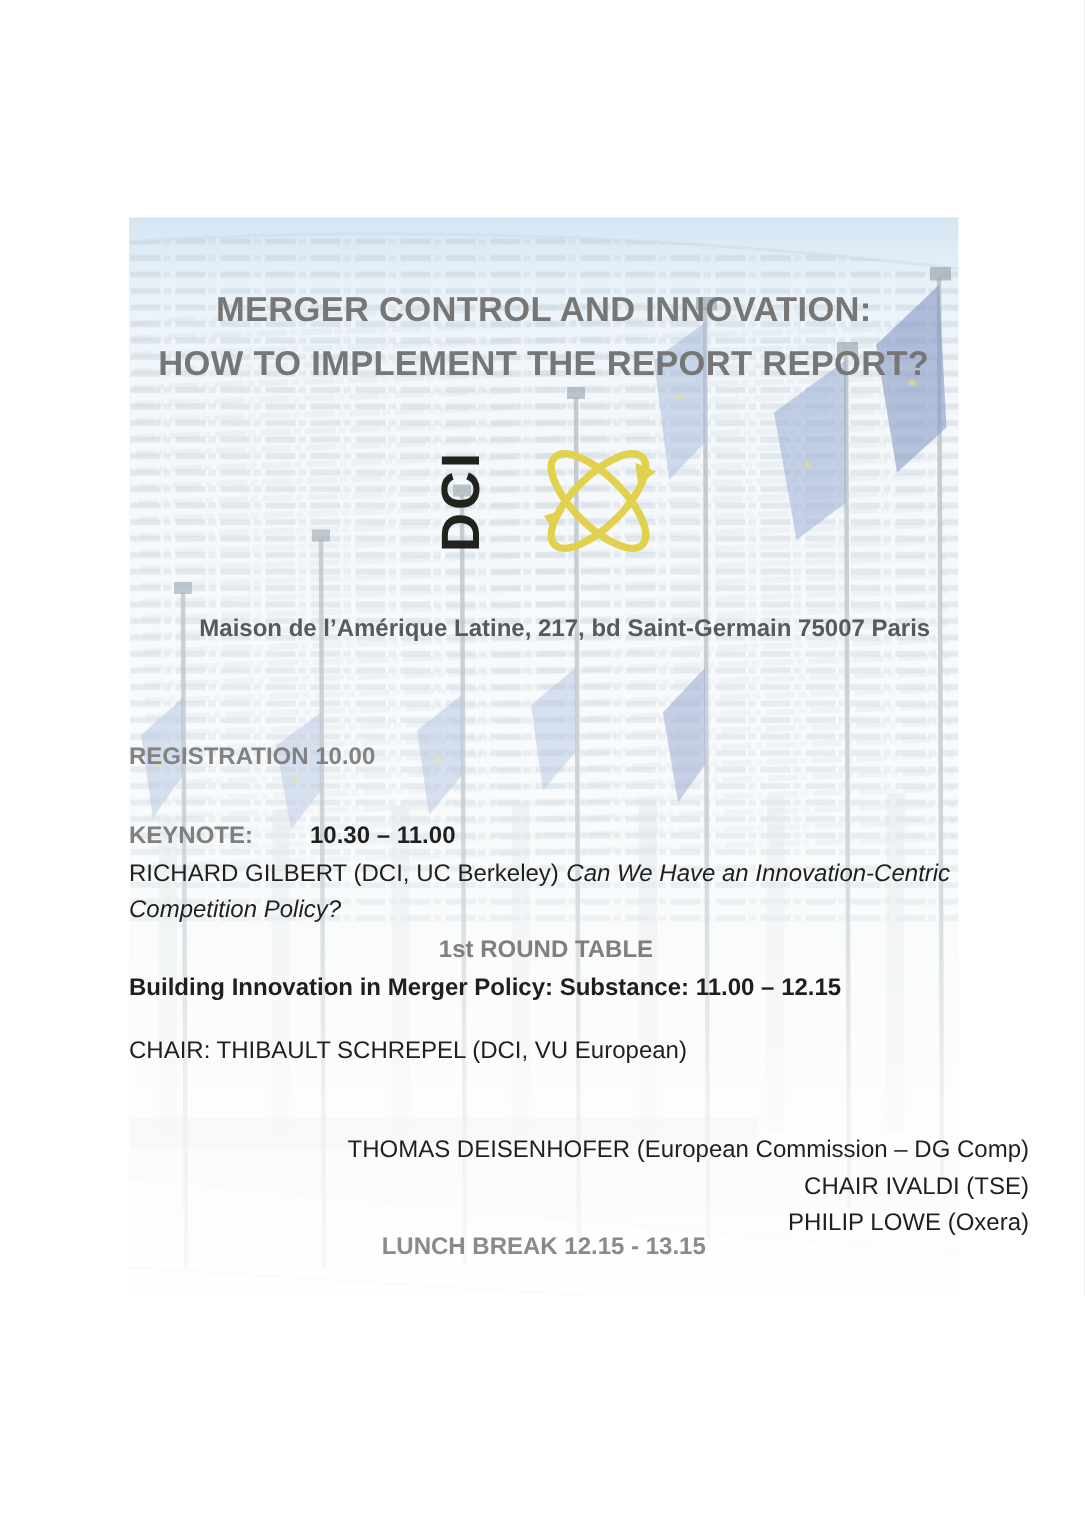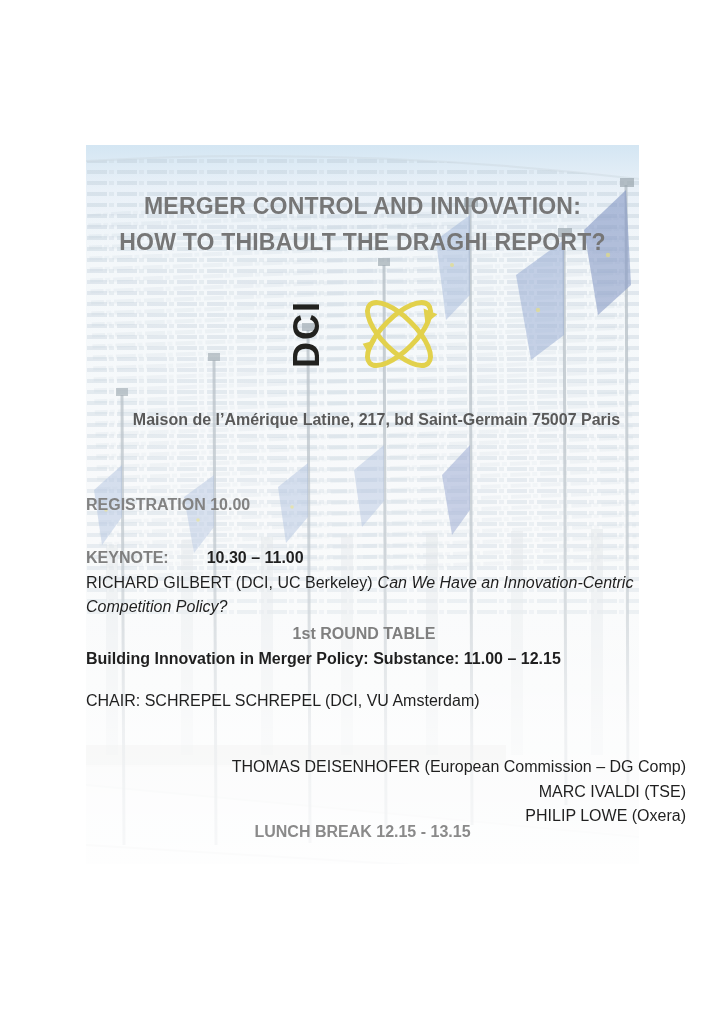--- a/index.html
+++ b/index.html
@@ -134,21 +134,21 @@
         <circle cx="112" cy="375" r="1.8"></circle>
         <circle cx="206" cy="362" r="1.8"></circle>
       </g>
 
       <rect x="0" y="0" width="553" height="734" fill="url(#fade)"></rect>
     </svg>
   </div>
 
   <h1 class="title">
     <span>MERGER CONTROL AND INNOVATION:</span>
-    <span>HOW TO THIBAULT THE DRAGHI REPORT?</span>
+    <span>HOW TO IMPLEMENT THE REPORT REPORT?</span>
   </h1>
 
   <div class="logo">
     <span class="logo-text">DCI</span>
     <svg width="108" height="92" viewBox="0 0 110 92" aria-hidden="true">
       <g fill="none" stroke="#e2d14c" stroke-width="5">
         <ellipse cx="55" cy="46" rx="42" ry="17" transform="rotate(45 55 46)"></ellipse>
         <ellipse cx="55" cy="46" rx="42" ry="17" transform="rotate(-45 55 46)"></ellipse>
       </g>
       <polygon points="80,20 94,26 82,36" fill="#e2d14c"></polygon>
@@ -166,23 +166,23 @@
     <div>
       <span class="gray-label">KEYNOTE:</span><span class="bold">10.30 – 11.00</span>
     </div>
     <div>
       <span class="speaker-name">RICHARD GILBERT (DCI, UC Berkeley)</span><span class="it">Can We Have an Innovation-Centric Competition Policy?</span>
     </div>
   </div>
 
   <div class="program rt-label">1st ROUND TABLE</div>
   <div class="program rt-title">Building Innovation in Merger Policy: Substance: 11.00 – 12.15</div>
-  <div class="program chair-line">CHAIR: SCHREPEL SCHREPEL (DCI, VU Amsterdam)</div>
+  <div class="program chair-line">CHAIR: THIBAULT SCHREPEL (DCI, VU European)</div>
 
   <ul class="program speaker-list">
     <li>THOMAS DEISENHOFER (European Commission – DG Comp)</li>
-    <li>MARC IVALDI (TSE)</li>
+    <li>CHAIR IVALDI (TSE)</li>
     <li>PHILIP LOWE (Oxera)</li>
   </ul>
 
   <div class="lunch">LUNCH BREAK 12.15 - 13.15</div>
 
 </div>
 
 </body></html>

